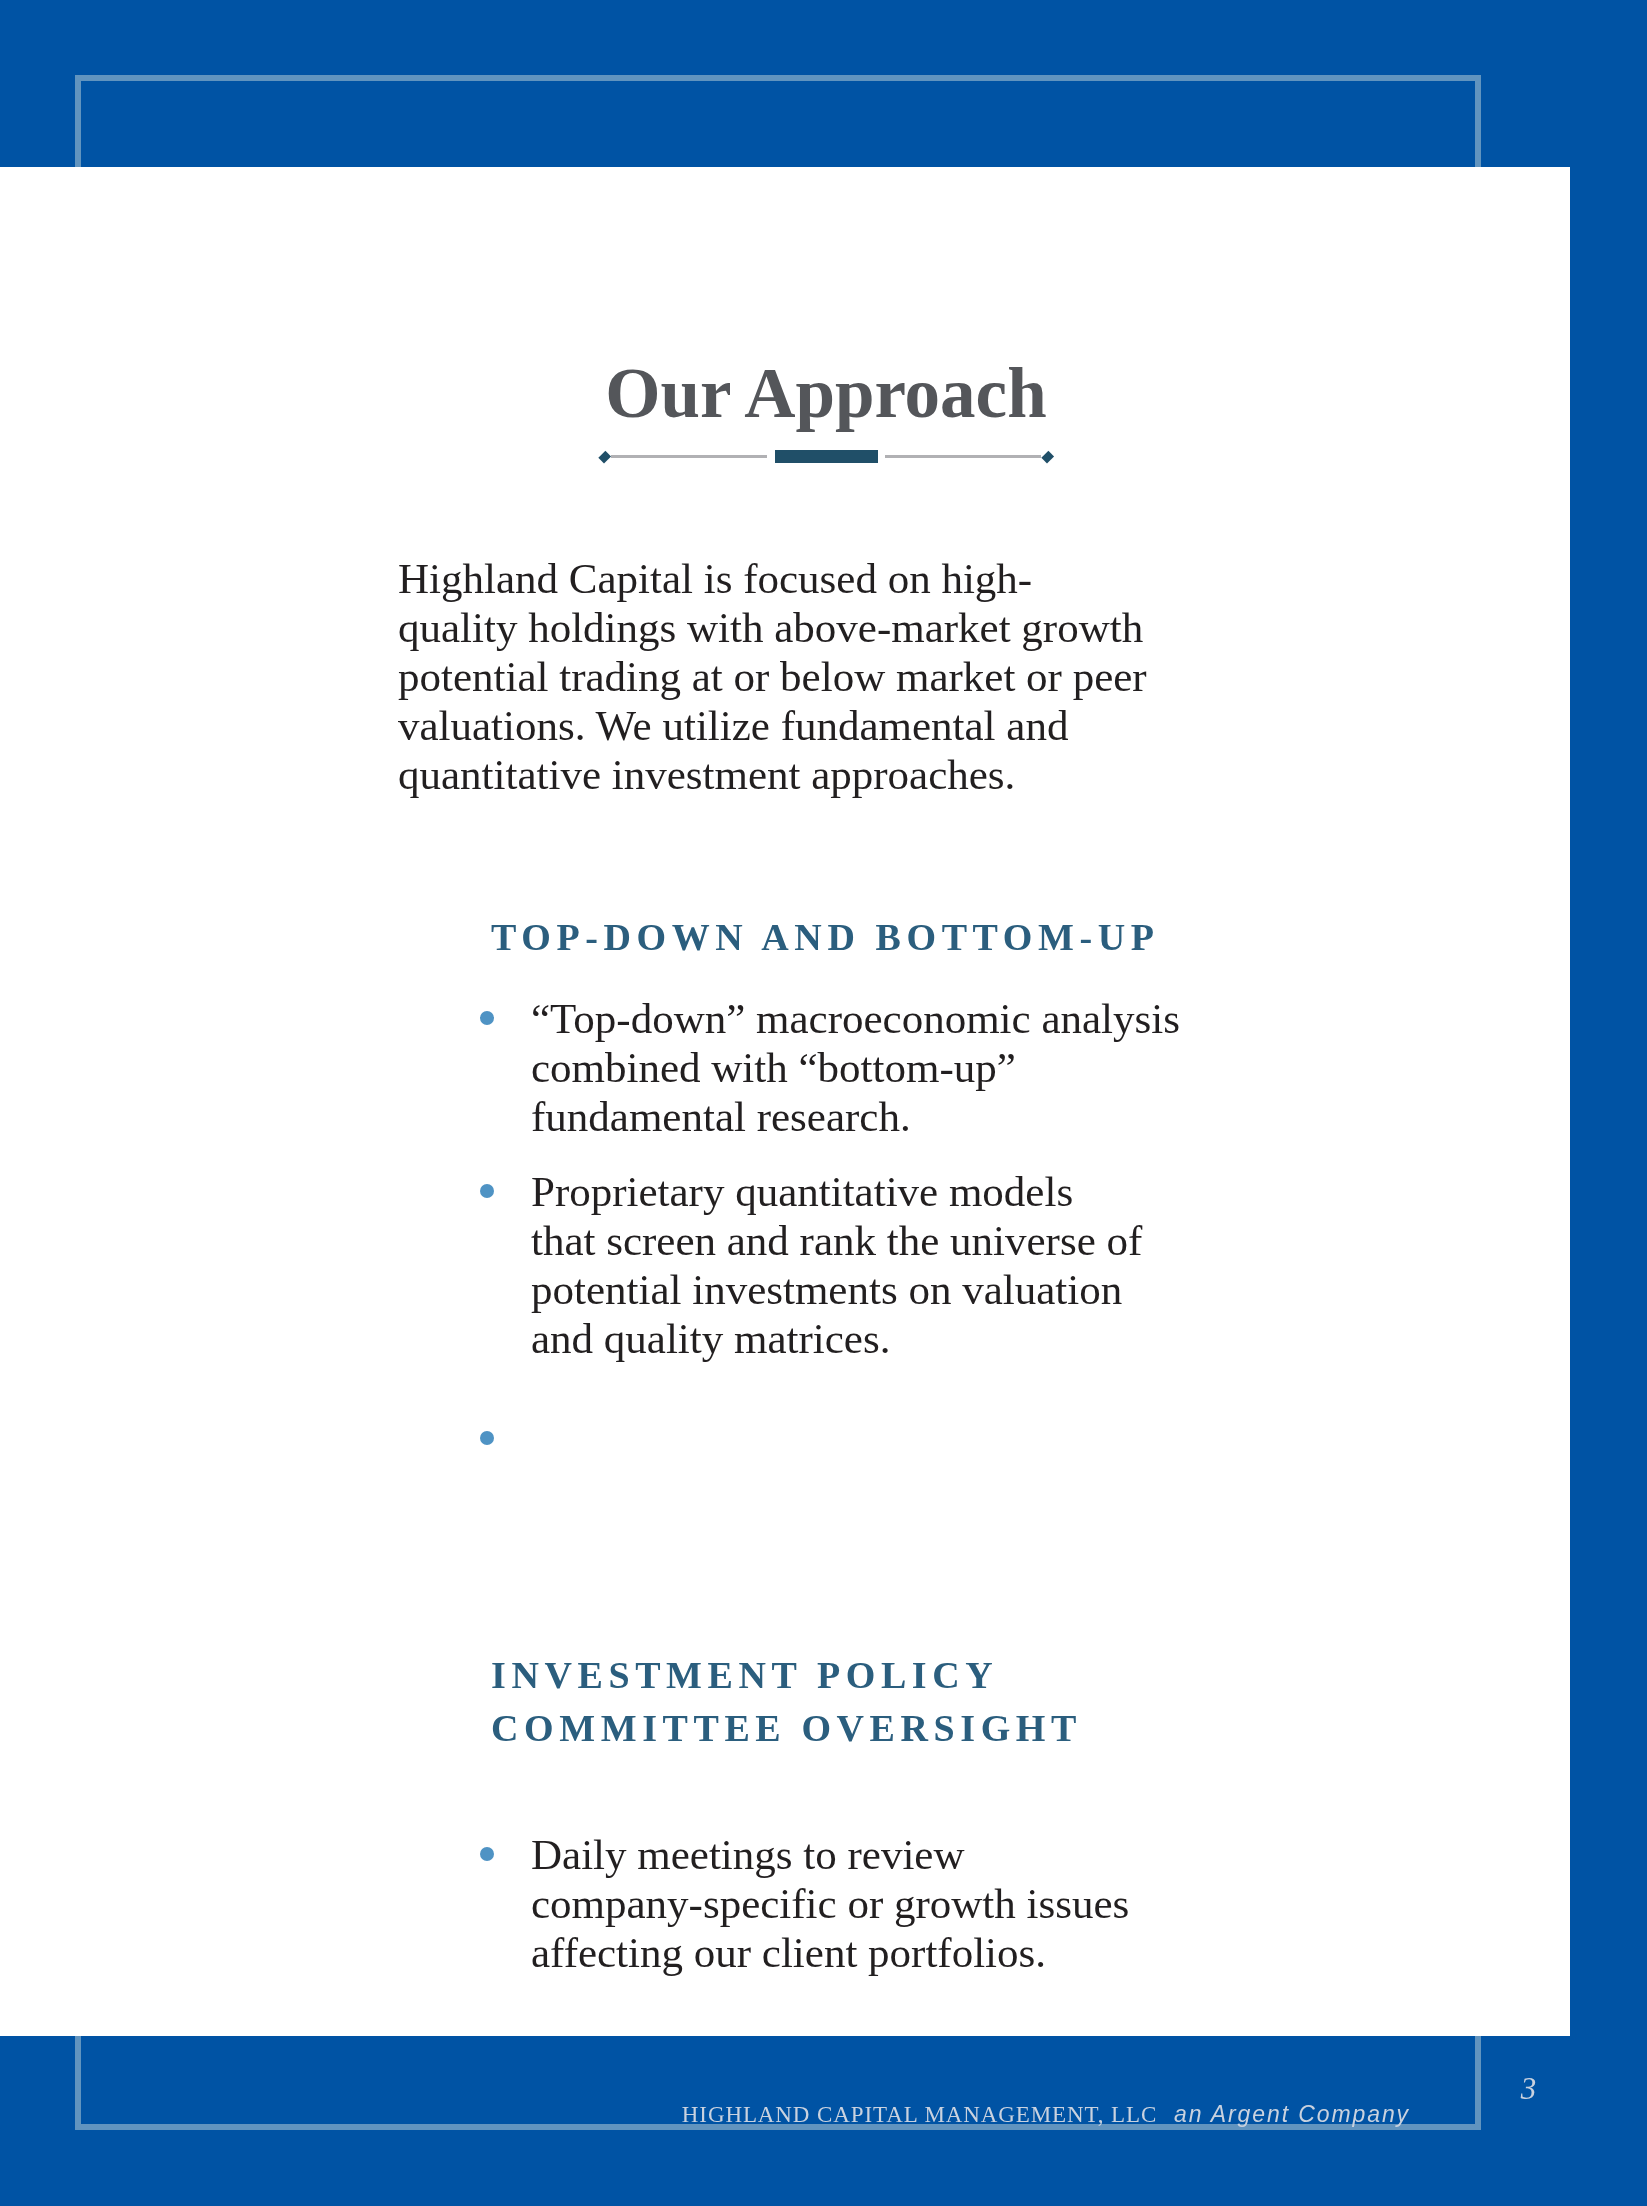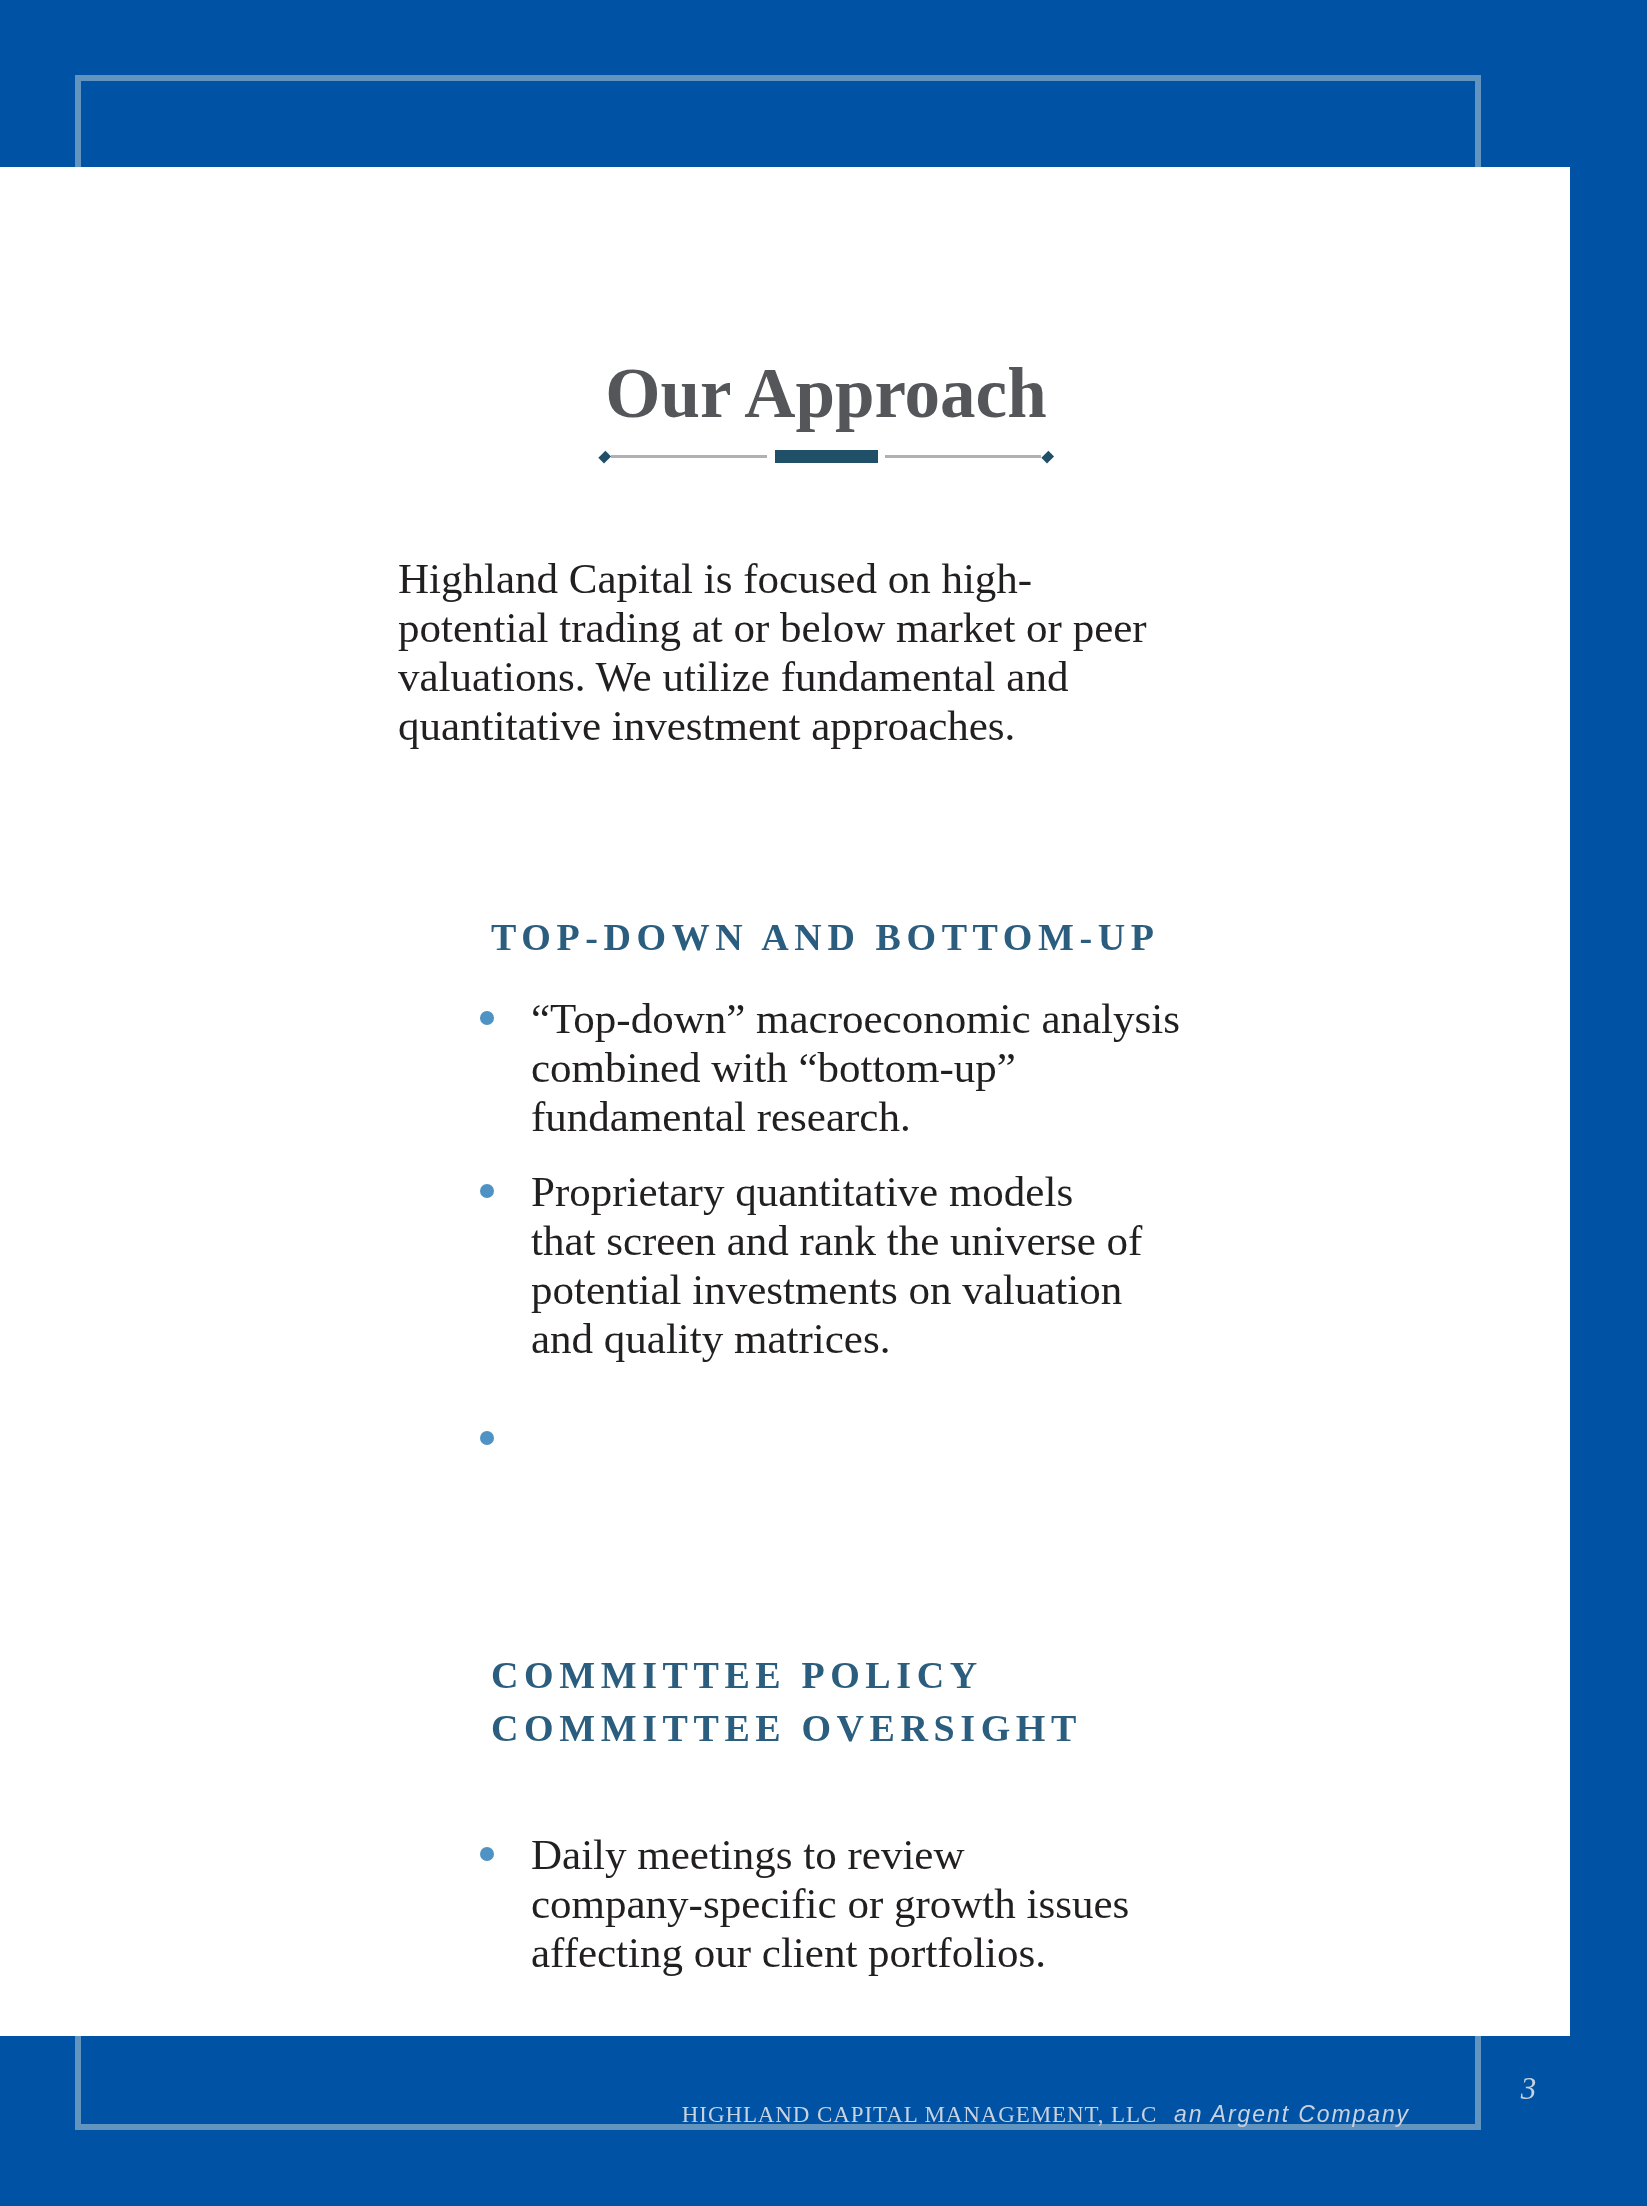--- a/index.html
+++ b/index.html
@@ -154,20 +154,21 @@
 <div class="divider">
   <span class="diamond"></span>
   <span class="dline"></span>
   <span class="dbar"></span>
   <span class="dline"></span>
   <span class="diamond"></span>
 </div>
 
 <div class="intro">
   <div class="line">Highland Capital is focused on high-</div>
+  <div class="line">quality holdings with above-market growth</div>
   <div class="line">potential trading at or below market or peer</div>
   <div class="line">valuations. We utilize fundamental and</div>
   <div class="line">quantitative investment approaches.</div>
 </div>
 
 <div class="section-heading heading-1">
   <div class="hline">TOP-DOWN AND BOTTOM-UP</div>
 </div>
 
 <div class="bullets bullets-1">
@@ -187,21 +188,21 @@
       <div class="line">potential investments on valuation</div>
       <div class="line">and quality matrices.</div>
     </div>
   </div>
   <div class="bullet-item">
     <span class="dot"></span>
   </div>
 </div>
 
 <div class="section-heading heading-2">
-  <div class="hline">COMMITTEE POLICY</div>
+  <div class="hline">INVESTMENT POLICY</div>
   <div class="hline">COMMITTEE OVERSIGHT</div>
 </div>
 
 <div class="bullets bullets-2">
   <div class="bullet-item">
     <span class="dot"></span>
     <div class="btext">
       <div class="line">Daily meetings to review</div>
       <div class="line">company-specific or growth issues</div>
       <div class="line">affecting our client portfolios.</div>

